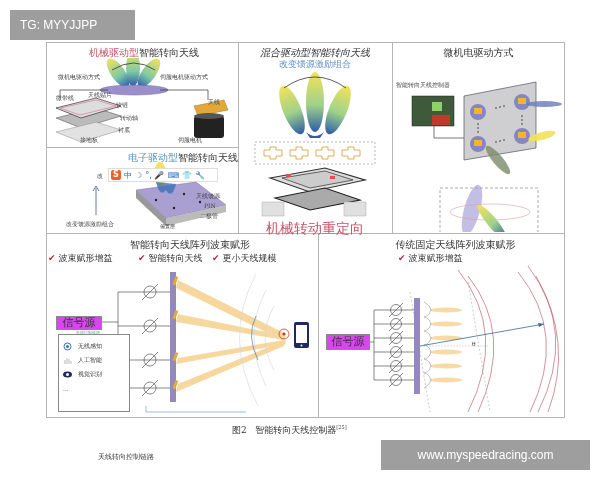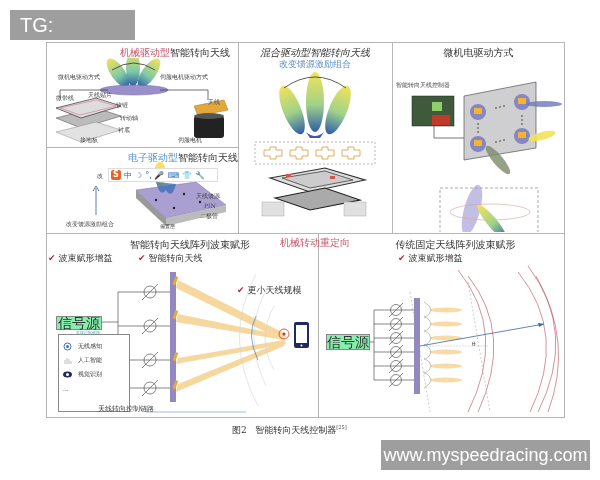--- a/index.html
+++ b/index.html
@@ -1,33 +1,33 @@
 <!DOCTYPE html>
 <html><head>
 <meta charset="utf-8">
 <style>
   * { box-sizing: border-box; margin: 0; padding: 0; }
   html, body { width: 600px; height: 480px; background: #ffffff; overflow: hidden; }
   body { position: relative; font-family: "DejaVu Serif", "Liberation Serif", serif; color: #333; }
   .abs { position: absolute; }
   .wm-tg { left: 10px; top: 10px; width: 125px; height: 30px; background: #9e9e9e; color: #fff;
-           font-family: "Liberation Sans", "DejaVu Sans", sans-serif; font-size: 20px; line-height: 30px; padding-left: 10px; }
+           font-family: "Liberation Sans", "DejaVu Sans", sans-serif; font-size: 12px; line-height: 30px; padding-left: 10px; }
   .wm-url { left: 381px; top: 440px; width: 209px; height: 30px; background: #9e9e9e; color: #fff;
-            font-family: "Liberation Sans", "DejaVu Sans", sans-serif; font-size: 18px; line-height: 30px; text-align: center; }
+            font-family: "Liberation Sans", "DejaVu Sans", sans-serif; font-size: 12px; line-height: 30px; text-align: center; }
   .frame { left: 46px; top: 42px; width: 519px; height: 376px; border: 1px solid #b5b5b5; }
   .vline { width: 1px; background: #b5b5b5; }
   .hline { height: 1px; background: #b5b5b5; }
   .ttl { font-size: 10px; text-align: center; color: #333; white-space: nowrap; }
   .red { color: #c2566a; }
   .blue { color: #5a8fc4; }
-  .lbl { font-size: 7px; color: #333; white-space: nowrap; }
+  .lbl { font-size: 7px; color: #333; white-space: nowrap; margin-top: 48px; }
   .lbl-s { font-size: 6px; color: #444; white-space: nowrap; }
   .check { color: #b1263a; font-family: "DejaVu Sans", sans-serif; font-weight: bold; }
   .chk-row { font-size: 9px; white-space: nowrap; }
-  .box { border: 1px solid #888; background: #86efac; font-size: 14px; text-align: center; }
+  .box { border: 1px solid #888; background: #d946ef; font-size: 11px; text-align: center; }
   .caption { font-size: 9px; color: #333; white-space: nowrap; }
   .caption sup { font-size: 5px; }
   .ime { left: 108px; top: 168px; width: 110px; height: 14px; background: #fff; border: 1px solid #ddd;
          display: flex; align-items: center; gap: 3px; padding: 0 2px; font-family: "DejaVu Sans", sans-serif; font-size: 8px; color: #2b6fb4; }
   .ime .s { background: #e8632a; color: #fff; width: 10px; height: 10px; font-weight: bold; font-size: 8px; text-align: center; line-height: 10px; border-radius: 2px; }
   .sidebox { left: 58px; top: 320px; width: 72px; height: 78px; border: 1px solid #888; background: #fff; }
   .sideitem { display: flex; align-items: center; gap: 6px; height: 14px; padding-left: 4px; font-size: 6px; }
   .ico { width: 9px; height: 9px; display: inline-block; }
 </style>
 </head>
@@ -35,21 +35,21 @@
 
 <div class="abs wm-tg">TG: MYYJJPP</div>
 
 <div class="abs frame"></div>
 <div class="abs vline" style="left:238px; top:42px; height:191px;"></div>
 <div class="abs vline" style="left:392px; top:42px; height:191px;"></div>
 <div class="abs hline" style="left:46px; top:233px; width:519px;"></div>
 <div class="abs hline" style="left:46px; top:147px; width:192px;"></div>
 <div class="abs vline" style="left:318px; top:233px; height:185px;"></div>
 
-<div class="abs ttl" style="left:59px; top:46px; width:192px;padding-left:40px;">
+<div class="abs ttl" style="left:28px; top:46px; width:192px;padding-left:40px;">
   <span class="red">机械驱动型</span><span>智能转向天线</span>
 </div>
 <svg class="abs" style="left:46px; top:58px;" width="192" height="89">
   <defs>
     <linearGradient id="lobe" x1="0" y1="0" x2="0" y2="1">
       <stop offset="0" stop-color="#f3e25a"></stop>
         <stop offset="0.6" stop-color="#7cc9a8"></stop>
         <stop offset="1" stop-color="#2f5ca8"></stop>
     </linearGradient>
   </defs>
@@ -140,21 +140,21 @@
     <path d="M102 80 h6 v-3 h6 v3 h6 v6 h-6 v3 h-6 v-3 h-6 z"></path>
   </g>
   <polygon points="30,108 85,98 125,110 70,122" fill="#ddd" stroke="#333" stroke-width="1.2"></polygon>
   <polygon points="42,108 85,101 113,110 70,118" fill="#ccc" stroke="#444" stroke-width="0.8"></polygon>
   <rect x="46" y="104" width="5" height="3" fill="#d9534f"></rect>
     <rect x="90" y="106" width="5" height="3" fill="#d9534f"></rect>
   <polygon points="35,128 85,118 120,130 70,140" fill="#aaa" stroke="#222" stroke-width="1.2"></polygon>
   <rect x="22" y="132" width="22" height="14" fill="#e0e0e0" stroke="#aaa" stroke-width="0.5"></rect>
   <rect x="104" y="132" width="22" height="14" fill="#e0e0e0" stroke="#aaa" stroke-width="0.5"></rect>
 </svg>
-<div class="abs ttl red" style="left:238px; top:236px; width:154px; font-size:10px;">机械转动重定向</div>
+<div class="abs ttl red" style="left:238px; top:220px; width:154px; font-size:14px;">机械转动重定向</div>
 
 <div class="abs ttl" style="left:392px; top:46px; width:173px;">微机电驱动方式</div>
 <div class="abs lbl-s" style="left:396px; top:81px;">智能转向天线控制器</div>
 <svg class="abs" style="left:392px; top:60px;" width="173" height="172">
 
   <rect x="20" y="36" width="42" height="30" fill="#3f5a3a" stroke="#222" stroke-width="0.5"></rect>
   <rect x="40" y="42" width="10" height="9" fill="#8fcf6a"></rect>
   <rect x="40" y="55" width="18" height="10" fill="#c0392b"></rect>
   <path d="M42 66 V78 H72" stroke="#555" fill="none" stroke-width="0.8"></path>
 
@@ -193,21 +193,21 @@
   <ellipse cx="100" cy="162" rx="5" ry="22" fill="url(#lobe2)" transform="rotate(-40 100 162)"></ellipse>
 </svg>
 
 <div class="abs ttl" style="left:54px; top:238px; width:272px;">智能转向天线阵列波束赋形</div>
 <div class="abs chk-row" style="left:48px; top:252px;">
   <span class="check">✔</span> <span>波束赋形增益</span>
 </div>
 <div class="abs chk-row" style="left:138px; top:252px;">
   <span class="check">✔</span> <span>智能转向天线</span>
 </div>
-<div class="abs chk-row" style="left:237px; top:252px;margin-top:32px;">
+<div class="abs chk-row" style="left:212px; top:252px;">
   <span class="check">✔</span> <span>更小天线规模</span>
 </div>
 <svg class="abs" style="left:46px; top:266px;" width="272" height="150">
 
   <g fill="#f2c36b" opacity="0.65">
     <polygon points="132,14 240,68 236,74 130,22"></polygon>
     <polygon points="132,48 240,70 238,74 130,56"></polygon>
     <polygon points="132,92 238,74 240,78 130,98"></polygon>
     <polygon points="132,118 240,74 238,80 130,126"></polygon>
   </g>

